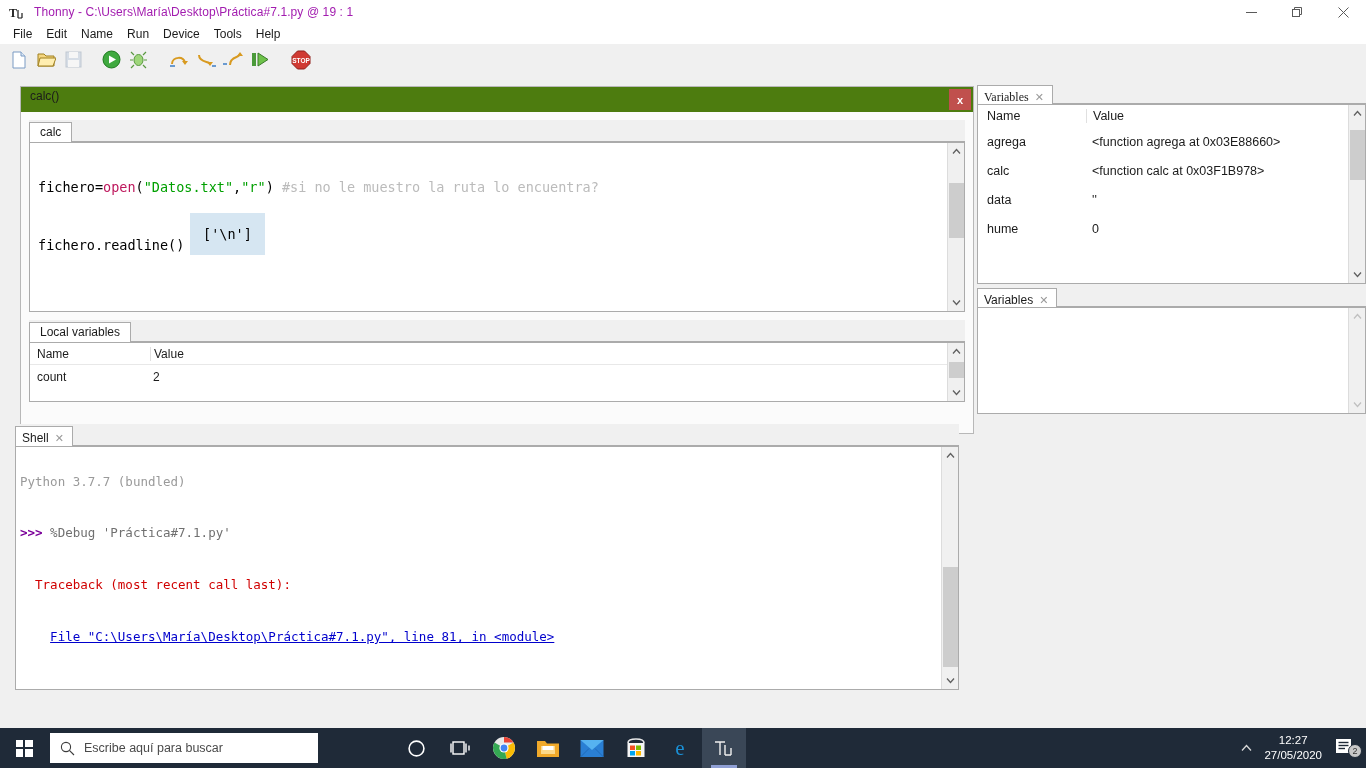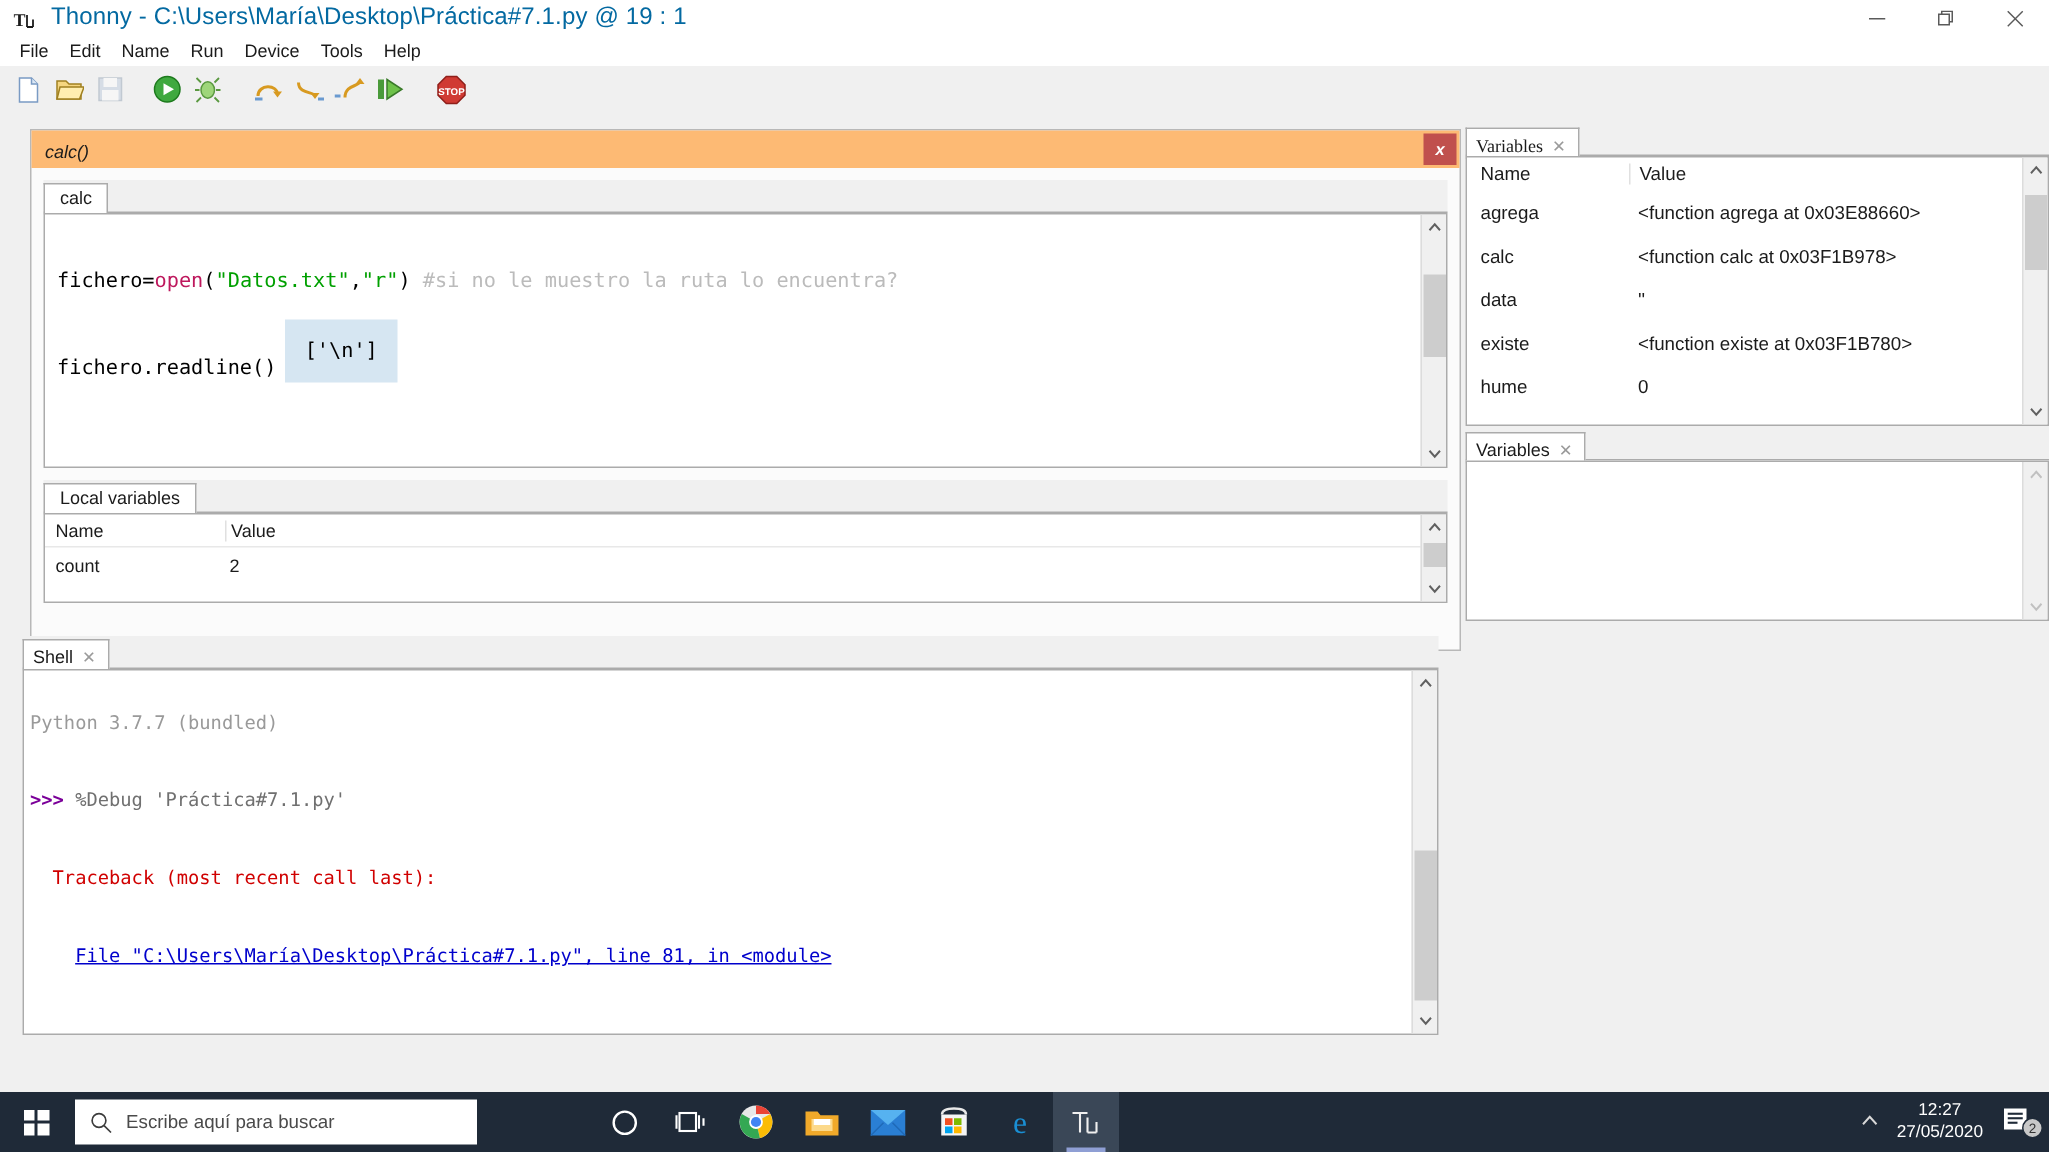--- a/index.html
+++ b/index.html
@@ -16,21 +16,21 @@
     position: absolute; left: 0; top: 0; width: 1366px; height: 24px;
     background: #ffffff; display: flex; align-items: center;
   }
   .tb-icon {
     width: 22px; height: 22px; margin-left: 6px;
     display: flex; align-items: center; justify-content: center;
     font-size: 12px; color: #222; font-family: "Liberation Serif", serif;
     font-weight: bold;
   }
   .tb-title {
-    font-size: 16px; color: #0369a1; margin-left: 6px;
+    font-size: 12px; color: #a21caf; margin-left: 6px;
     white-space: nowrap; letter-spacing: 0.1px;
   }
   .tb-buttons { margin-left: auto; display: flex; height: 24px; }
   .tb-btn {
     width: 46px; height: 24px; display: flex; align-items: center;
     justify-content: center; color: #5a5a5a; font-size: 12px;
   }
 
   
   .menubar {
@@ -57,22 +57,22 @@
     position: absolute; left: 0; top: 75px; width: 1366px; height: 653px;
     background: #f0f0f0;
   }
 
   
   .debugwin {
     position: absolute; left: 20px; top: 11px; width: 954px; height: 348px;
     background: #fbfbfb; border: 1px solid #b8b8b8;
   }
   .debugwin-head {
-    position: relative; height: 25px; background: #fdba74;
-    display: flex; align-items: center; font-style: italic;
+    position: relative; height: 25px; background: #4d7c0f;
+    display: flex; 
   }
   .debugwin-title {
     font-size: 12px; color: #1b1b1b; margin-left: 9px; margin-top: 2px;
   }
   .debug-close {
     position: absolute; right: 2px; top: 2px; width: 22px; height: 21px;
     background: #c0504d; color: #ffffff; font-size: 11px; font-weight: bold;
     display: flex; align-items: center; justify-content: center;
   }
 
@@ -480,24 +480,20 @@
       </div>
       <div class="var-row">
         <div class="vcol-name">calc</div>
         <div class="vcol-val">&lt;function calc at 0x03F1B978&gt;</div>
       </div>
       <div class="var-row">
         <div class="vcol-name">data</div>
         <div class="vcol-val">''</div>
       </div>
       <div class="var-row">
-        <div class="vcol-name">existe</div>
-        <div class="vcol-val">&lt;function existe at 0x03F1B780&gt;</div>
-      </div>
-      <div class="var-row">
         <div class="vcol-name">hume</div>
         <div class="vcol-val">0</div>
       </div>
       <div class="vscroll">
         <div class="vs-arrow up">
           <svg width="9" height="7" viewBox="0 0 9 7">
               <path d="M1 5.5 L4.5 1.5 L8 5.5" fill="none" stroke="#606060" stroke-width="1.3"></path>
             </svg>
         </div>
         <div class="vs-thumb" style="top:25px;height:50px;"></div>

